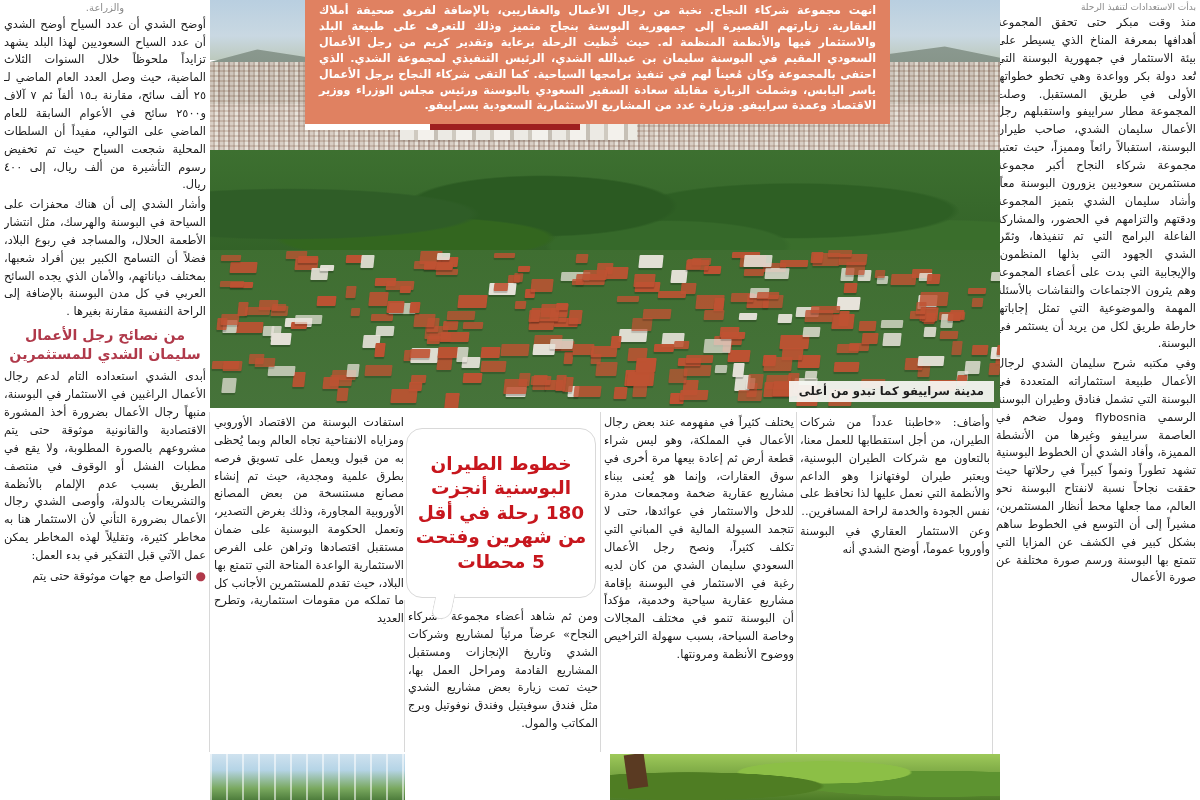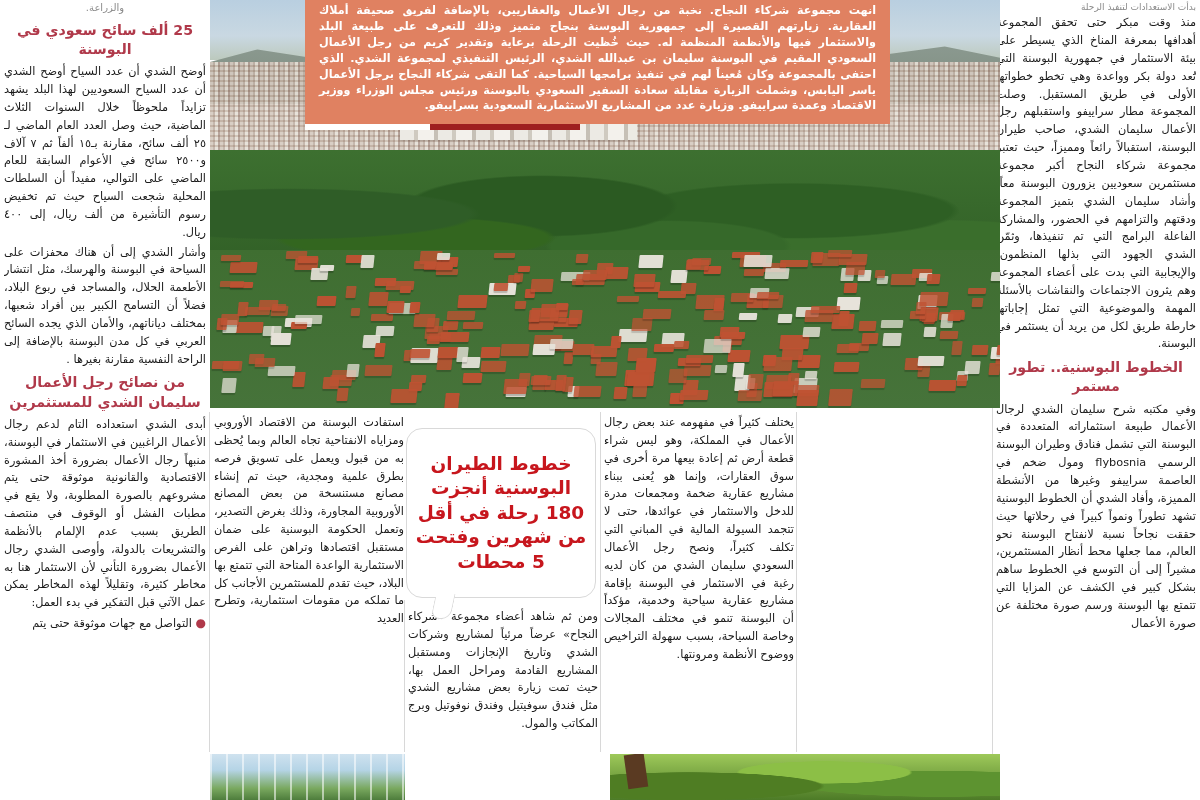--- a/index.html
+++ b/index.html
@@ -473,57 +473,58 @@
           <div class="roof" style="left: 38.9497%; top: 10.22%; width: 12.2389px; height: 6.49077px; opacity: 0.96;"></div>
           <div class="roof w" style="left: 10.8164%; top: 40.878%; width: 26.5694px; height: 9.36491px; opacity: 0.72;"></div>
           <div class="roof" style="left: 31.4106%; top: 28.2925%; width: 28.6094px; height: 13.1989px; opacity: 0.95;"></div>
           <div class="roof w" style="left: 31.8392%; top: 67.8248%; width: 17.6697px; height: 10.9163px; opacity: 0.93;"></div>
           <div class="roof w" style="left: 13.8645%; top: 9.43008%; width: 13.9787px; height: 5.87513px; opacity: 0.96;"></div>
           <div class="roof" style="left: 88.6322%; top: 38.6089%; width: 16.3291px; height: 7.65093px; opacity: 0.83;"></div>
           <div class="roof w" style="left: 31.2625%; top: 61.6695%; width: 11.259px; height: 14.6756px; opacity: 0.79;"></div>
           <div class="roof" style="left: 89.4281%; top: 33.0007%; width: 9.89289px; height: 12.4269px; opacity: 0.73;"></div>
         </div>
     </div>
+    <div class="hero-caption">مدينة سراييفو كما تبدو من أعلى</div>
   </div>
 
   <div class="orangebox">
     <span>انهت مجموعة شركاء النجاح. نخبة من رجال الأعمال والعقاريين، بالإضافة لفريق صحيفة أملاك العقارية. زيارتهم القصيرة إلى جمهورية البوسنة بنجاح متميز وذلك للتعرف على طبيعة البلد والاستثمار فيها والأنظمة المنظمة له. حيث خُظيت الرحلة برعاية وتقدير كريم من رجل الأعمال السعودي المقيم في البوسنة سليمان بن عبدالله الشدي، الرئيس التنفيذي لمجموعة الشدي. الذي احتفى بالمجموعة وكان مُعيناً لهم في تنفيذ برامجها السياحية. كما التقى شركاء النجاح برجل الأعمال ياسر اليابس، وشملت الزيارة مقابلة سعادة السفير السعودي بالبوسنة ورئيس مجلس الوزراء ووزير الاقتصاد وعمدة سراييفو. وزيارة عدد من المشاريع الاستثمارية السعودية بسراييفو.</span>
   </div>
   <div class="redbar"></div>
   <div class="redbar2"></div>
 
   <div class="col" style="left:4px;top:0;width:202px;height:800px;">
     <p style="color:#8a8a8a;font-size:10px;text-align:center;margin-bottom:0;">والزراعة.</p>
-    <span class="hd">25 ألف سائح سعودي في البوسنة</span>
     <p>أوضح الشدي أن عدد السياح أوضح الشدي أن عدد السياح السعوديين لهذا البلد يشهد تزايداً ملحوظاً خلال السنوات الثلاث الماضية، حيث وصل العدد العام الماضي لـ ٢٥ ألف سائح، مقارنة بـ١٥ ألفاً ثم ٧ آلاف و٢٥٠٠ سائح في الأعوام السابقة للعام الماضي على التوالي، مفيداً أن السلطات المحلية شجعت السياح حيث تم تخفيض رسوم التأشيرة من ألف ريال، إلى ٤٠٠ ريال.</p>
     <p>وأشار الشدي إلى أن هناك محفزات على السياحة في البوسنة والهرسك، مثل انتشار الأطعمة الحلال، والمساجد في ربوع البلاد، فضلاً أن التسامح الكبير بين أفراد شعبها، بمختلف دياناتهم، والأمان الذي يجده السائح العربي في كل مدن البوسنة بالإضافة إلى الراحة النفسية مقارنة بغيرها .</p>
     <span class="hd">من نصائح رجل الأعمال سليمان الشدي للمستثمرين</span>
     <p>أبدى الشدي استعداده التام لدعم رجال الأعمال الراغبين في الاستثمار في البوسنة، منبهاً رجال الأعمال بضرورة أخذ المشورة الاقتصادية والقانونية موثوقة حتى يتم مشروعهم بالصورة المطلوبة، ولا يقع في مطبات الفشل أو الوقوف في منتصف الطريق بسبب عدم الإلمام بالأنظمة والتشريعات بالدولة، وأوصى الشدي رجال الأعمال بضرورة التأني لأن الاستثمار هنا به مخاطر كثيرة، وتقليلاً لهذه المخاطر يمكن عمل الآتي قبل التفكير في بدء العمل:</p>
     <p><span class="bullet">●</span> <span>التواصل مع جهات موثوقة حتى يتم</span></p>
   </div>
 
   <div class="col" style="left:214px;top:414px;width:190px;height:340px;">
     <p>استفادت البوسنة من الاقتصاد الأوروبي ومزاياه الانفتاحية تجاه العالم وبما يُحظى به من قبول ويعمل على تسويق فرصه بطرق علمية ومجدية، حيث تم إنشاء مصانع مستنسخة من بعض المصانع الأوروبية المجاورة، وذلك بغرض التصدير، وتعمل الحكومة البوسنية على ضمان مستقبل اقتصادها وتراهن على الفرص الاستثمارية الواعدة المتاحة التي تتمتع بها البلاد، حيث تقدم للمستثمرين الأجانب كل ما تملكه من مقومات استثمارية، وتطرح العديد</p>
   </div>
 
   <div class="col" style="left:408px;top:608px;width:190px;height:146px;">
     <p>ومن ثم شاهد أعضاء مجموعة «شركاء النجاح» عرضاً مرئياً لمشاريع وشركات الشدي وتاريخ الإنجازات ومستقبل المشاريع القادمة ومراحل العمل بها، حيث تمت زيارة بعض مشاريع الشدي مثل فندق سوفيتيل وفندق نوفوتيل وبرج المكاتب والمول.</p>
   </div>
 
   <div class="col" style="left:604px;top:414px;width:190px;height:340px;">
     <p>يختلف كثيراً في مفهومه عند بعض رجال الأعمال في المملكة، وهو ليس شراء قطعة أرض ثم إعادة بيعها مرة أخرى في سوق العقارات، وإنما هو يُعنى ببناء مشاريع عقارية ضخمة ومجمعات مدرة للدخل والاستثمار في عوائدها، حتى لا تتجمد السيولة المالية في المباني التي تكلف كثيراً، ونصح رجل الأعمال السعودي سليمان الشدي من كان لديه رغبة في الاستثمار في البوسنة بإقامة مشاريع عقارية سياحية وخدمية، مؤكداً أن البوسنة تنمو في مختلف المجالات وخاصة السياحة، بسبب سهولة التراخيص ووضوح الأنظمة ومرونتها.</p>
   </div>
 
   <div class="col" style="left:800px;top:414px;width:190px;height:340px;">
+    <p>وأضاف: «خاطبنا عدداً من شركات الطيران، من أجل استقطابها للعمل معنا، بالتعاون مع شركات الطيران البوسنية، ويعتبر طيران لوفتهانزا وهو الداعم والأنظمة التي نعمل عليها لذا نحافظ على نفس الجودة والخدمة لراحة المسافرين..</p>
+    <p>وعن الاستثمار العقاري في البوسنة وأوروبا عموماً، أوضح الشدي أنه</p>
   </div>
 
   <div class="col" style="left:996px;top:0;width:200px;height:800px;">
     <p style="color:#8a8a8a;font-size:9px;margin-bottom:0;">بدأت الاستعدادات لتنفيذ الرحلة</p>
     <p>منذ وقت مبكر حتى تحقق المجموعة أهدافها بمعرفة المناخ الذي يسيطر على بيئة الاستثمار في جمهورية البوسنة التي تُعد دولة بكر وواعدة وهي تخطو خطواتها الأولى في طريق المستقبل. وصلت المجموعة مطار سراييفو واستقبلهم رجل الأعمال سليمان الشدي، صاحب طيران البوسنة، استقبالاً رائعاً ومميزاً، حيث تعتبر مجموعة شركاء النجاح أكبر مجموعة مستثمرين سعوديين يزورون البوسنة معاً. وأشاد سليمان الشدي بتميز المجموعة ودقتهم والتزامهم في الحضور، والمشاركة الفاعلة البرامج التي تم تنفيذها، وثمّن الشدي الجهود التي بذلها المنظمون، والإيجابية التي بدت على أعضاء المجموعة وهم يثرون الاجتماعات والنقاشات بالأسئلة المهمة والموضوعية التي تمثل إجاباتها خارطة طريق لكل من يريد أن يستثمر في البوسنة.</p>
-    <span class="hd">الخطوط البوسنية.. تطور مستمر</span>
     <p>وفي مكتبه شرح سليمان الشدي لرجال الأعمال طبيعة استثماراته المتعددة في البوسنة التي تشمل فنادق وطيران البوسنة الرسمي flybosnia ومول ضخم في العاصمة سراييفو وغيرها من الأنشطة المميزة، وأفاد الشدي أن الخطوط البوسنية تشهد تطوراً ونمواً كبيراً في رحلاتها حيث حققت نجاحاً نسبة لانفتاح البوسنة نحو العالم، مما جعلها محط أنظار المستثمرين، مشيراً إلى أن التوسع في الخطوط ساهم بشكل كبير في الكشف عن المزايا التي تتمتع بها البوسنة ورسم صورة مختلفة عن صورة الأعمال</p>
   </div>
 
   <div class="vrule" style="left:209px;top:412px;height:340px;"></div>
   <div class="vrule" style="left:404px;top:600px;height:152px;"></div>
   <div class="vrule" style="left:600px;top:412px;height:340px;"></div>
   <div class="vrule" style="left:796px;top:412px;height:340px;"></div>
   <div class="vrule" style="left:992px;top:0;height:800px;"></div>
   <div class="vrule" style="left:209px;top:0;height:412px;background:#ffffff;"></div>
 

